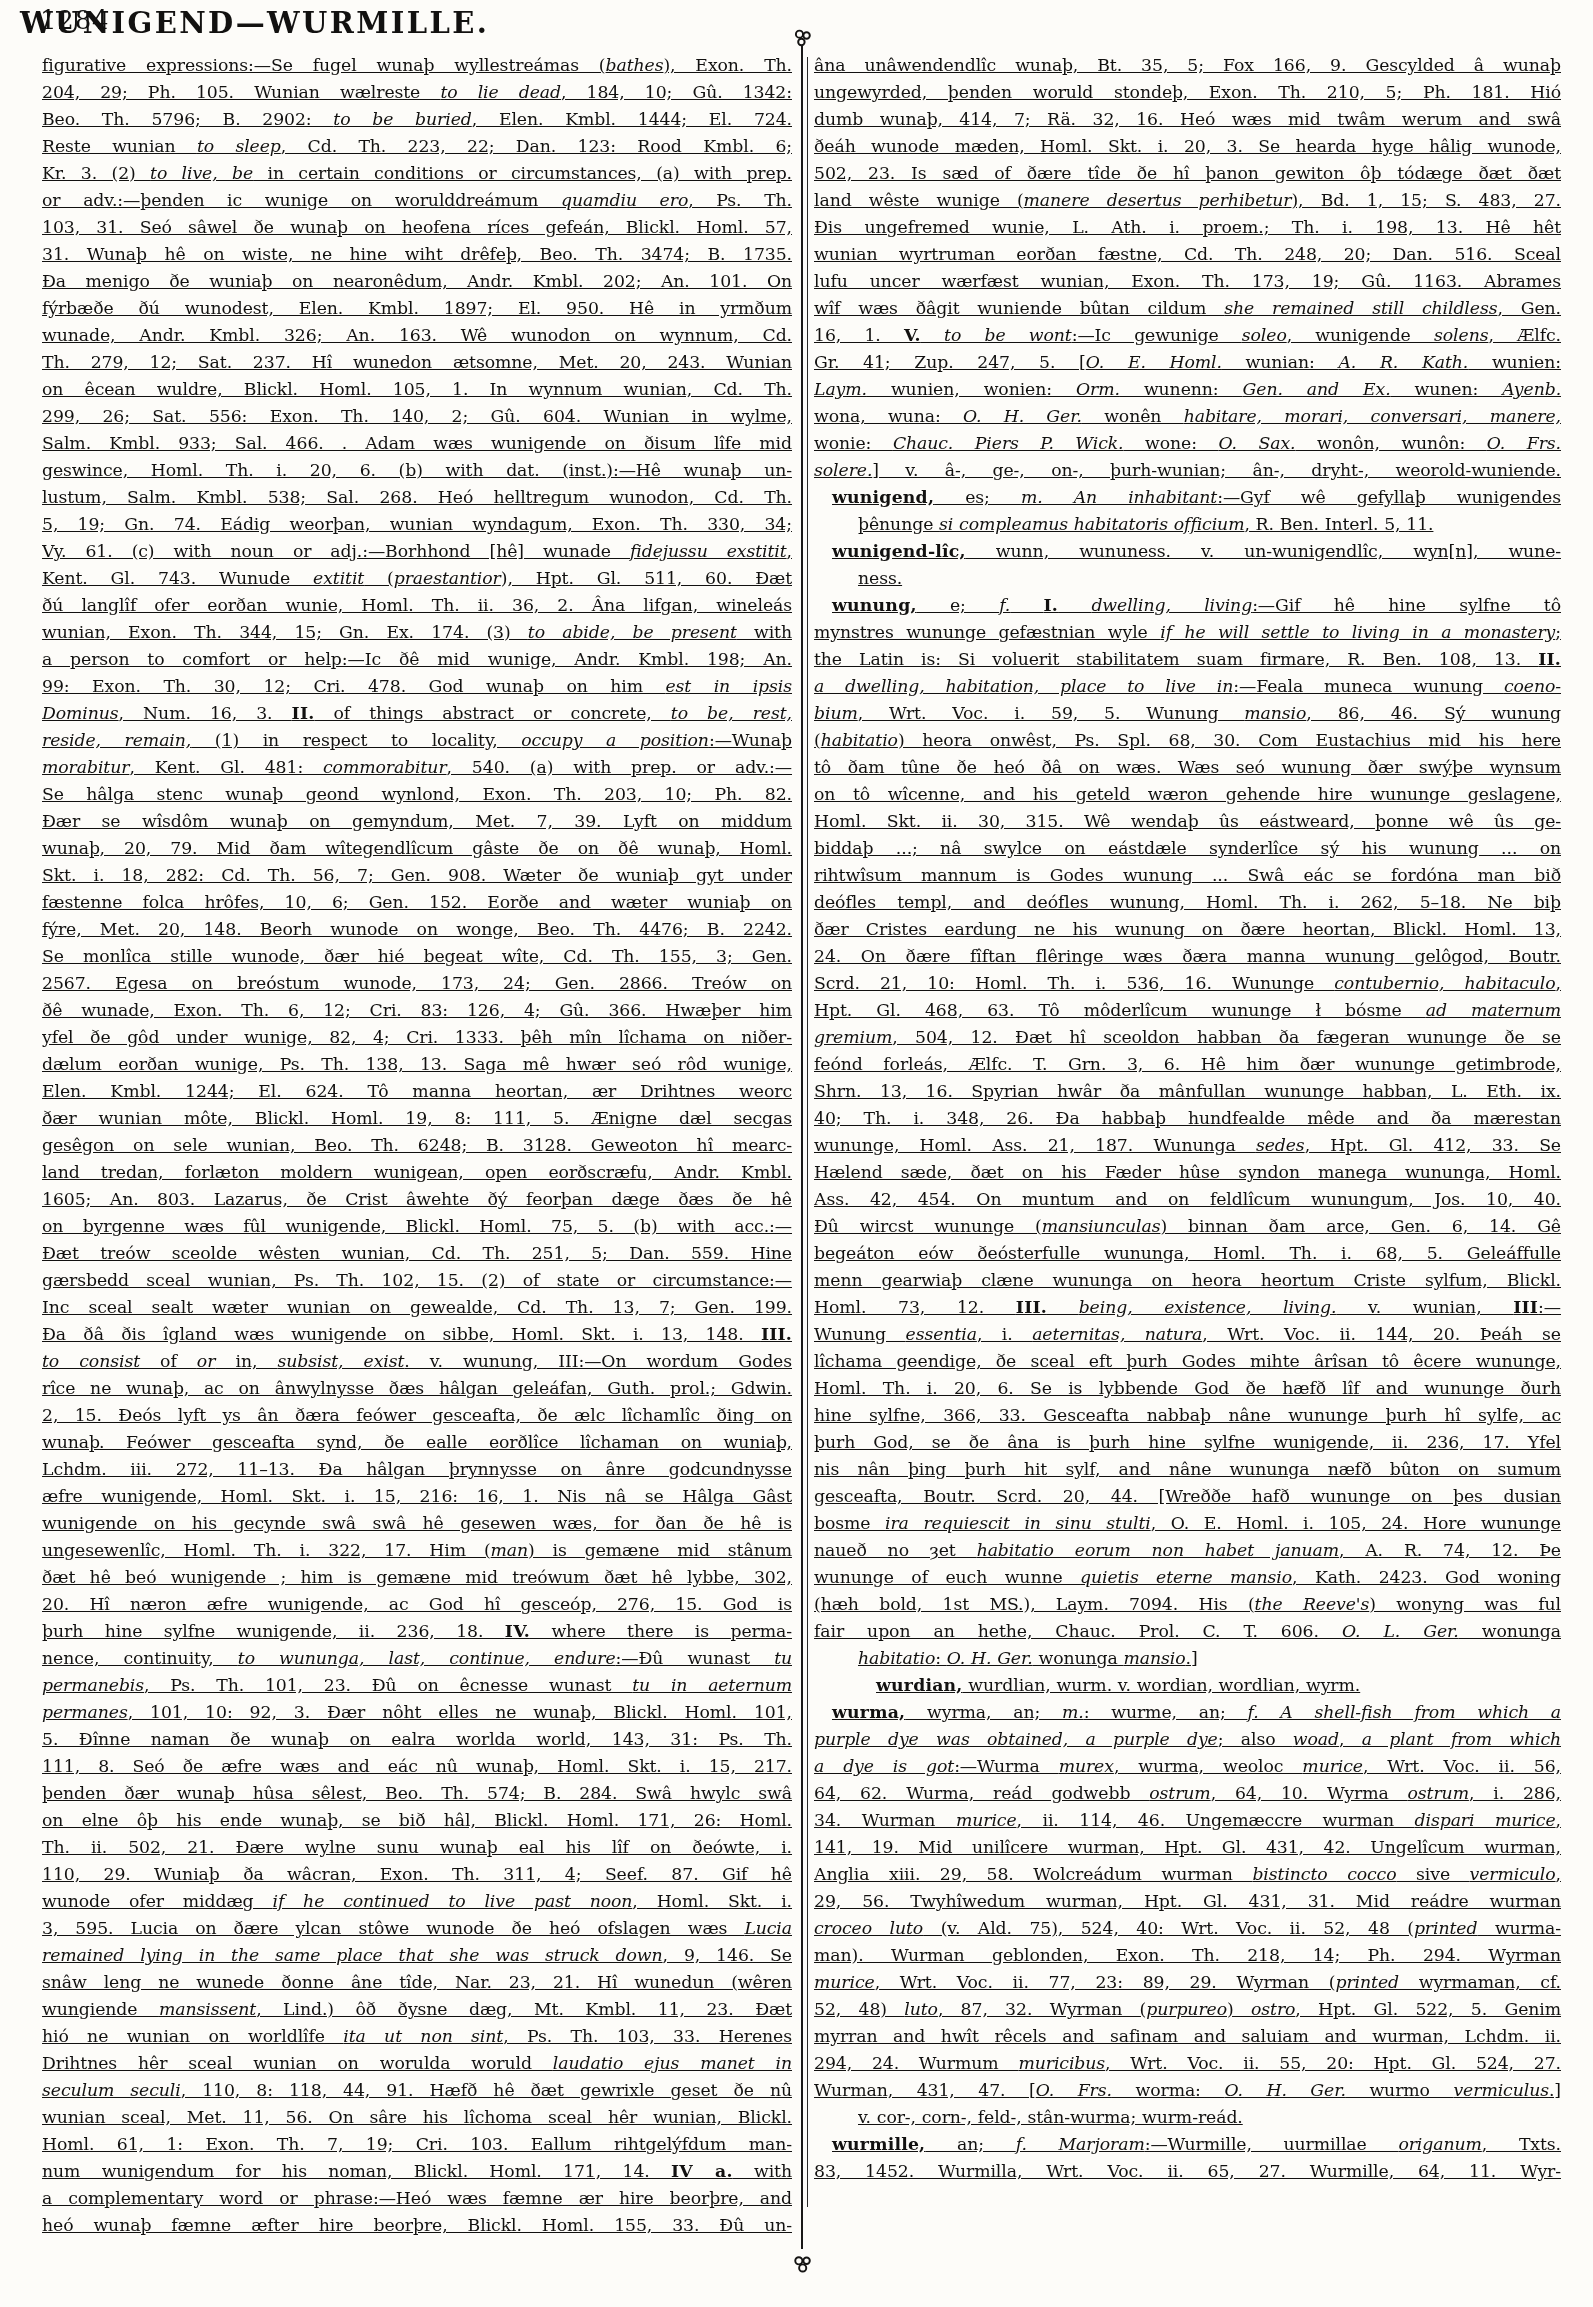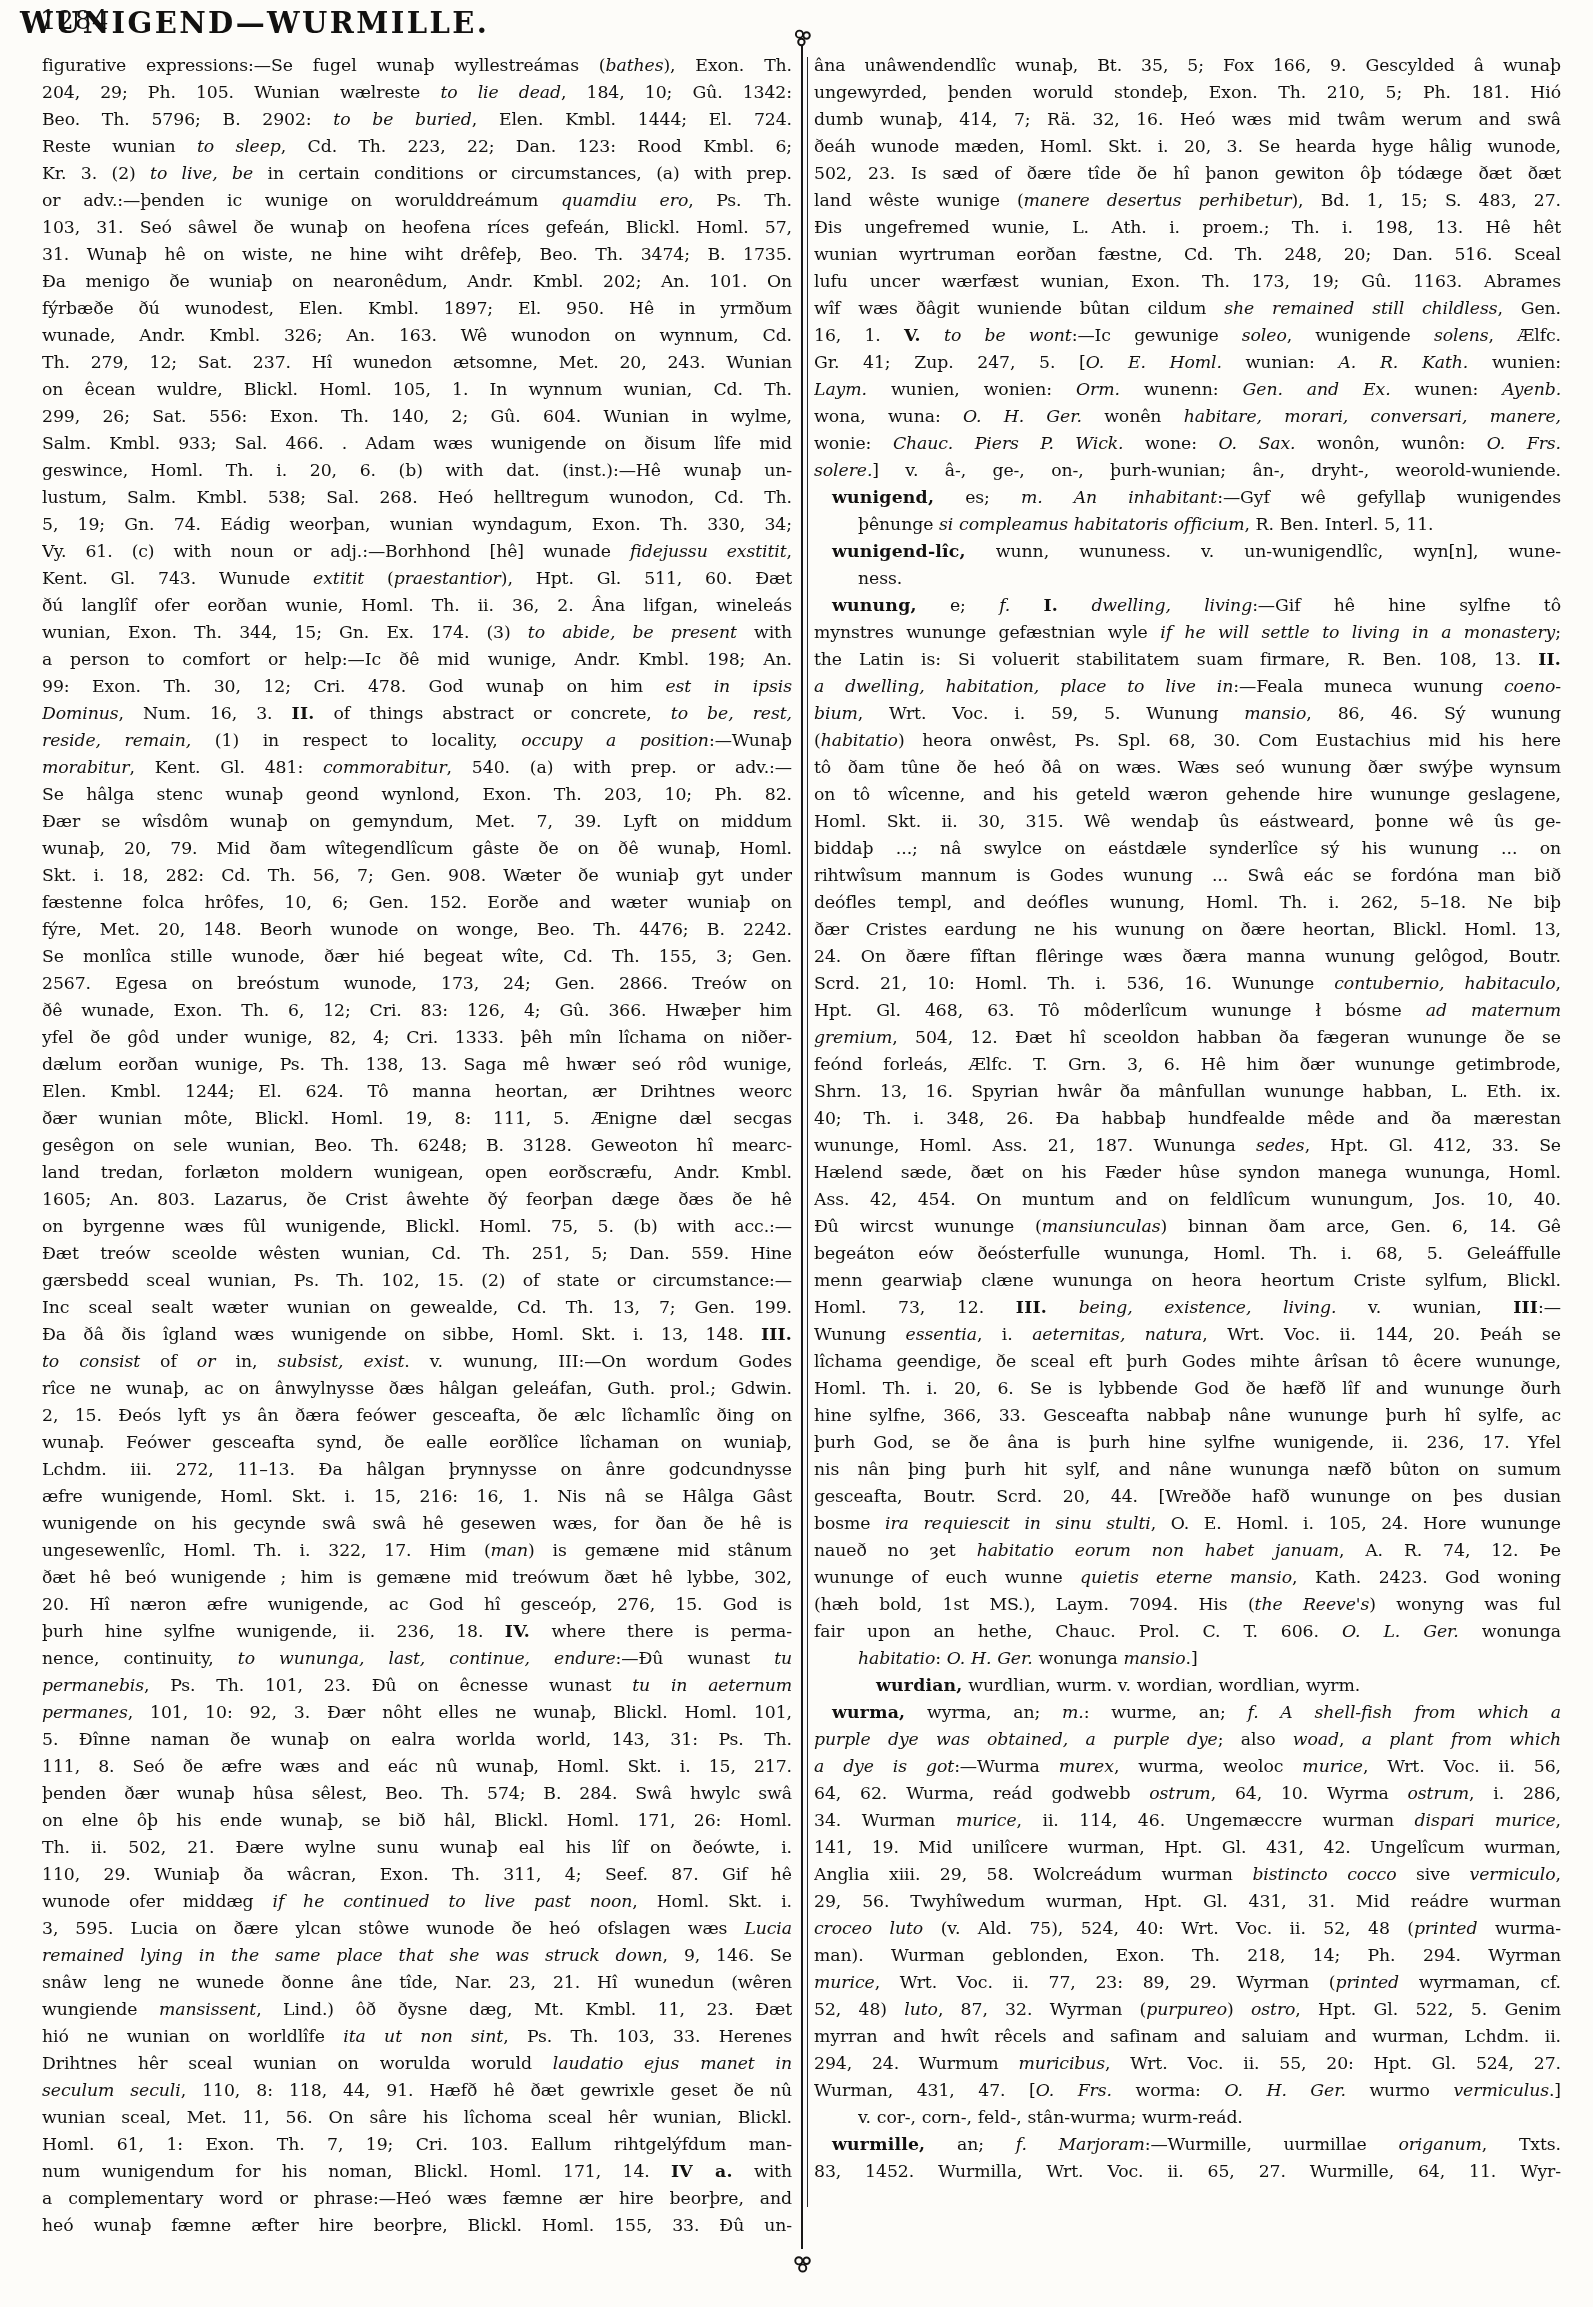--- a/index.html
+++ b/index.html
@@ -15,21 +15,21 @@
     font-size:26px;font-weight:normal;letter-spacing:0.8px;
   }
   .page-title{
     position:absolute;left:0;width:100%;top:3.2px;text-align:left;
     font-size:29px;font-weight:bold;letter-spacing:2.4px;padding-left:20px;
   }
   .columns{
     position:absolute;top:52px;left:42px;
     display:flex;align-items:flex-start;
   }
-  .col{display:block;}
+  .col{display:block;text-decoration:underline;}
   .col-left{width:750px;}
   .col-right{width:747px;}
   .divider{
     width:22px;position:relative;align-self:stretch;
   }
   .divider .rule{
     position:absolute;top:-6.5px;bottom:-9.7px;left:9px;width:2.4px;
     background:#191817;
   }
   .divider .rule2{

